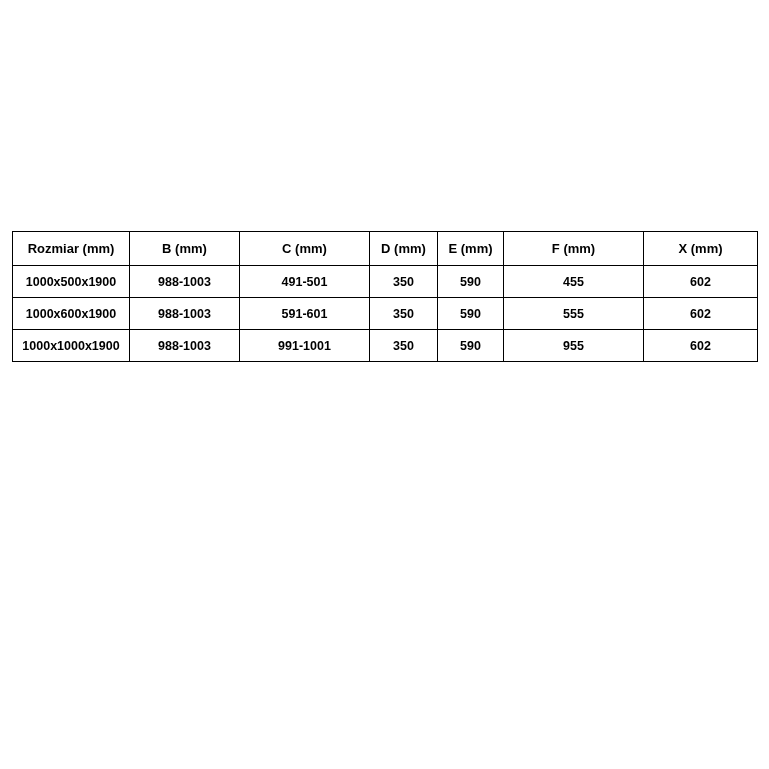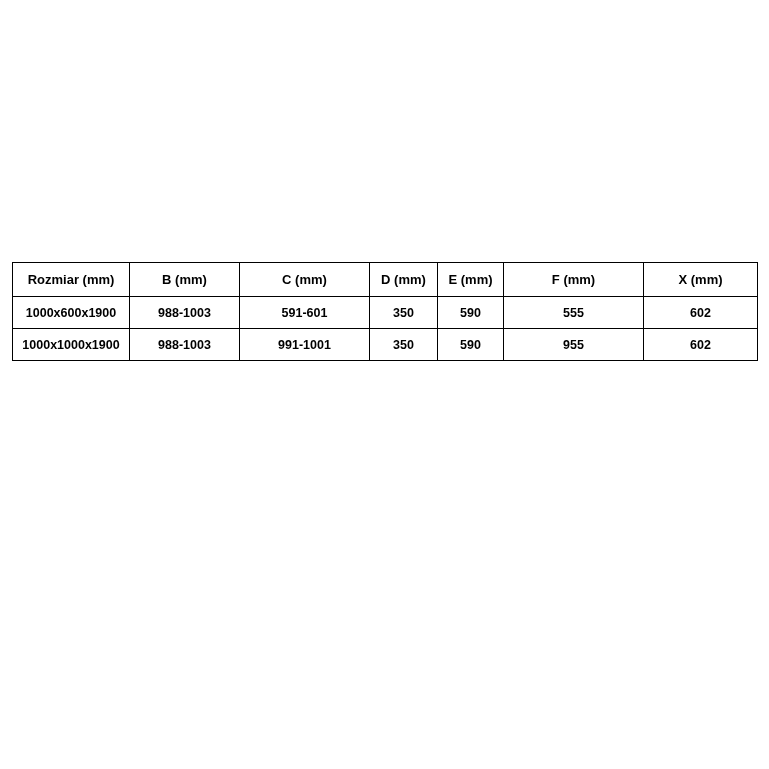--- a/index.html
+++ b/index.html
@@ -17,21 +17,20 @@
   .table-wrap {
     position: absolute;
     left: 12px;
     top: 231px;
     width: 745px;
   }
   table.size-table {
     border-collapse: collapse;
     width: 745px;
     table-layout: fixed;
-    margin-top: 31px;
   }
   table.size-table td,
   table.size-table th {
     border: 1px solid #000000;
     text-align: center;
     vertical-align: middle;
     font-size: 12.5px;
     font-weight: bold;
     color: #000000;
     height: 32px;
@@ -72,20 +71,29 @@
         <th>B (mm)</th>
         <th>C (mm)</th>
         <th>D (mm)</th>
         <th>E (mm)</th>
         <th>F (mm)</th>
         <th>X (mm)</th>
       </tr>
     </thead>
     <tbody>
       <tr>
+        <td>1000x500x1900</td>
+        <td>988-1003</td>
+        <td>491-501</td>
+        <td>350</td>
+        <td>590</td>
+        <td>455</td>
+        <td>602</td>
+      </tr>
+      <tr>
         <td>1000x600x1900</td>
         <td>988-1003</td>
         <td>591-601</td>
         <td>350</td>
         <td>590</td>
         <td>555</td>
         <td>602</td>
       </tr>
       <tr>
         <td>1000x1000x1900</td>

